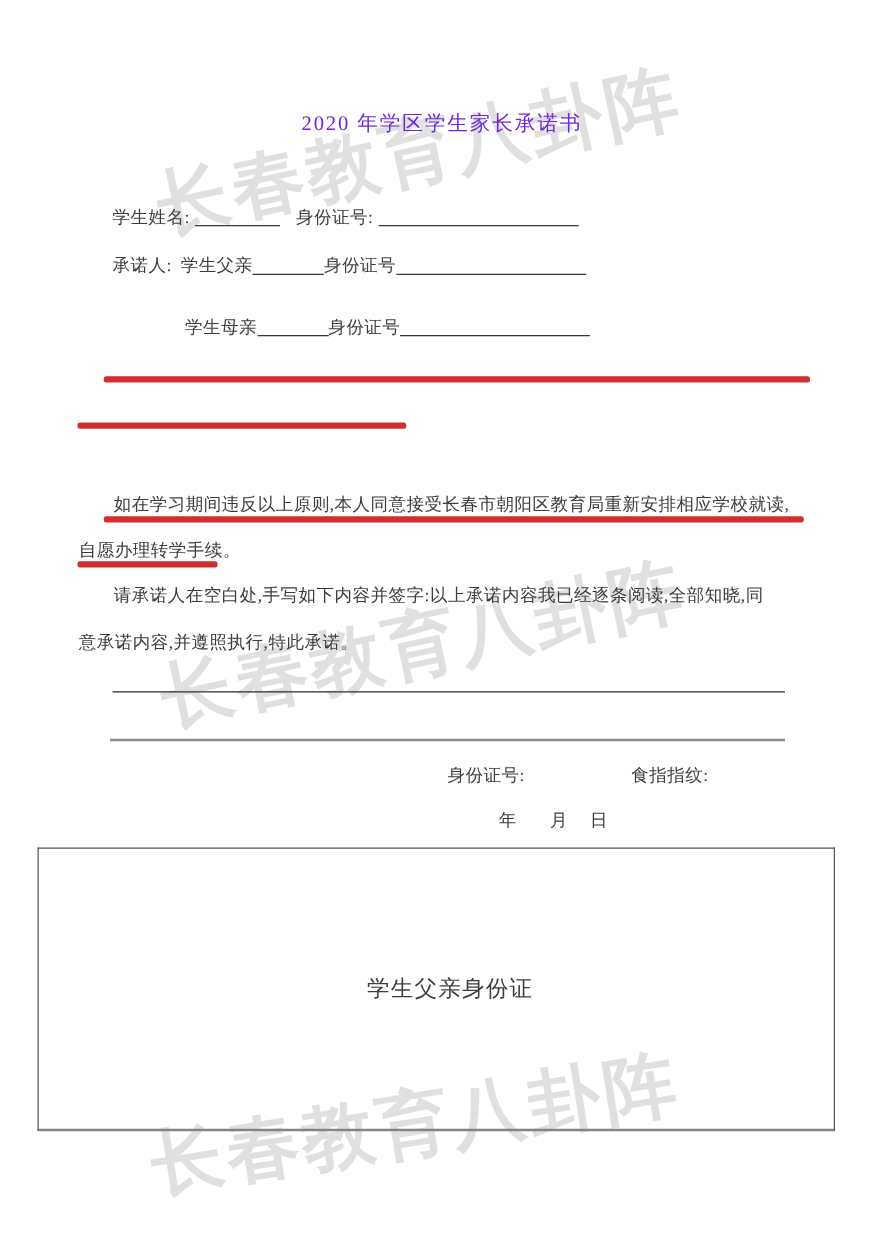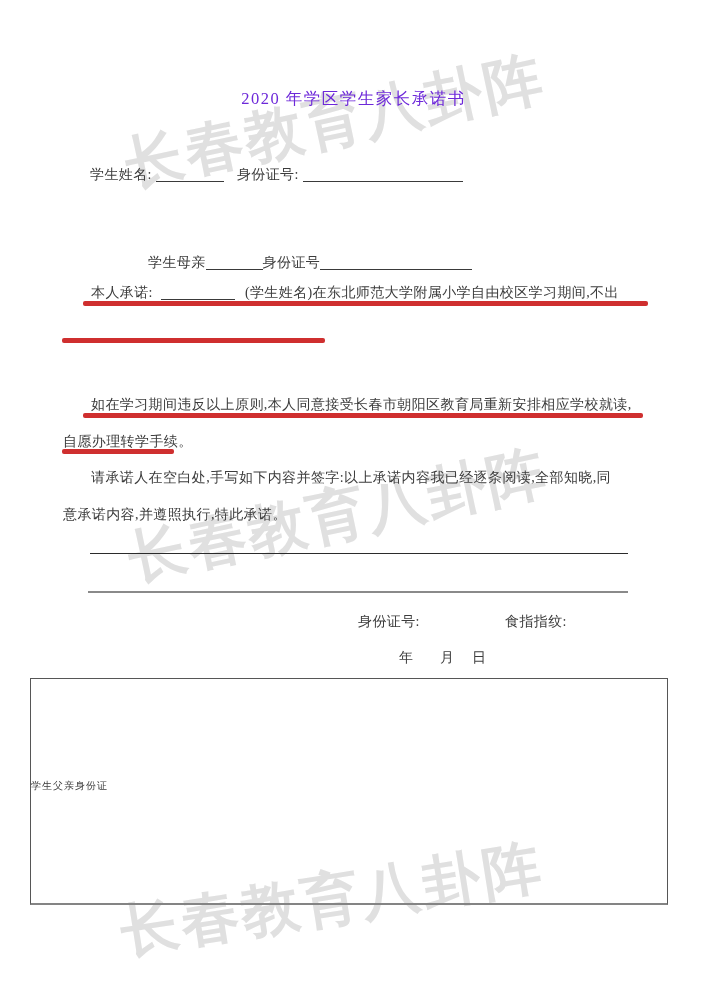--- a/index.html
+++ b/index.html
@@ -34,47 +34,47 @@
   .sigline1 { position:absolute; z-index:1; height:0; border-top:1.8px solid #2b2b2b; }
   .sigline2 { position:absolute; z-index:1; height:0; border-top:2.6px solid #8a8a8a; }
   .idboxes {
     position:absolute; z-index:1; left:30px; top:678px;
     width:636px; height:224px; display:flex;
     border:1.6px solid #565656; border-bottom:2.6px solid #848484;
   }
   .idcell { position:relative; flex:1; }
   .idcell + .idcell { border-left:1.6px solid #565656; }
   .idcell .boxlabel {
-    position:absolute; top:100px; left:0; width:100%;
-    text-align:left; font-size:10px; letter-spacing:1px;
+    position:absolute; top:100px; left:11px; width:100%;
+    text-align:center; font-size:18px; letter-spacing:1px;
   }
 </style>
 </head>
 <body>
 
 <div class="page">
 
   <div class="wm" style="left: 335px; top: 122px; color: rgb(224, 224, 224);">长春教育八卦阵</div>
   <div class="wm" style="left: 338px; top: 516px; color: rgb(224, 224, 224);">长春教育八卦阵</div>
   <div class="wm wm3" style="left: 332px; top: 900px; color: rgb(224, 224, 224);">长春教育八卦阵</div>
 
   <div class="abs title">2020 年学区学生家长承诺书</div>
 
   <div class="abs frow" style="left:90px; top:165px;">
     <span>学生姓名:</span><span class="blank" style="width:68px; margin-left:4px; margin-right:13px;"></span><span>身份证号:</span><span class="blank" style="width:160px; margin-left:4px;"></span>
   </div>
 
+  <div class="abs frow" style="left:90px; top:204px;">
+    <span>承诺人:</span><span style="margin-left:7px;">学生父亲</span><span class="blank" style="width:57px;"></span><span>身份证号</span><span class="blank" style="width:152px;"></span>
+  </div>
 
   <div class="abs frow" style="left:148px; top:253px;">
     <span>学生母亲</span><span class="blank" style="width:57px;"></span><span>身份证号</span><span class="blank" style="width:152px;"></span>
   </div>
 
-  <div class="abs bline" style="left:63px; top:283px;">
-    <span class="indent">本人承诺:</span><span class="blank" style="width:74px; margin-left:8px; margin-right:10px;"></span><span>(学生姓名)在东北师范大学附属小学自由校区学习期间,不出</span>
-  </div>
 
   <div class="abs bline" style="left:63px; top:395px;">
     <span class="indent">如在学习期间违反以上原则,本人同意接受长春市朝阳区教育局重新安排相应学校就读,</span>
   </div>
   <div class="abs bline" style="left:63px; top:432px;">自愿办理转学手续。</div>
 
   <div class="abs bline" style="left:63px; top:505px;">意承诺内容,并遵照执行,特此承诺。</div>
   <div class="abs bline" style="left:63px; top:468px;">
     <span class="indent">请承诺人在空白处,手写如下内容并签字:以上承诺内容我已经逐条阅读,全部知晓,同</span>
   </div>

